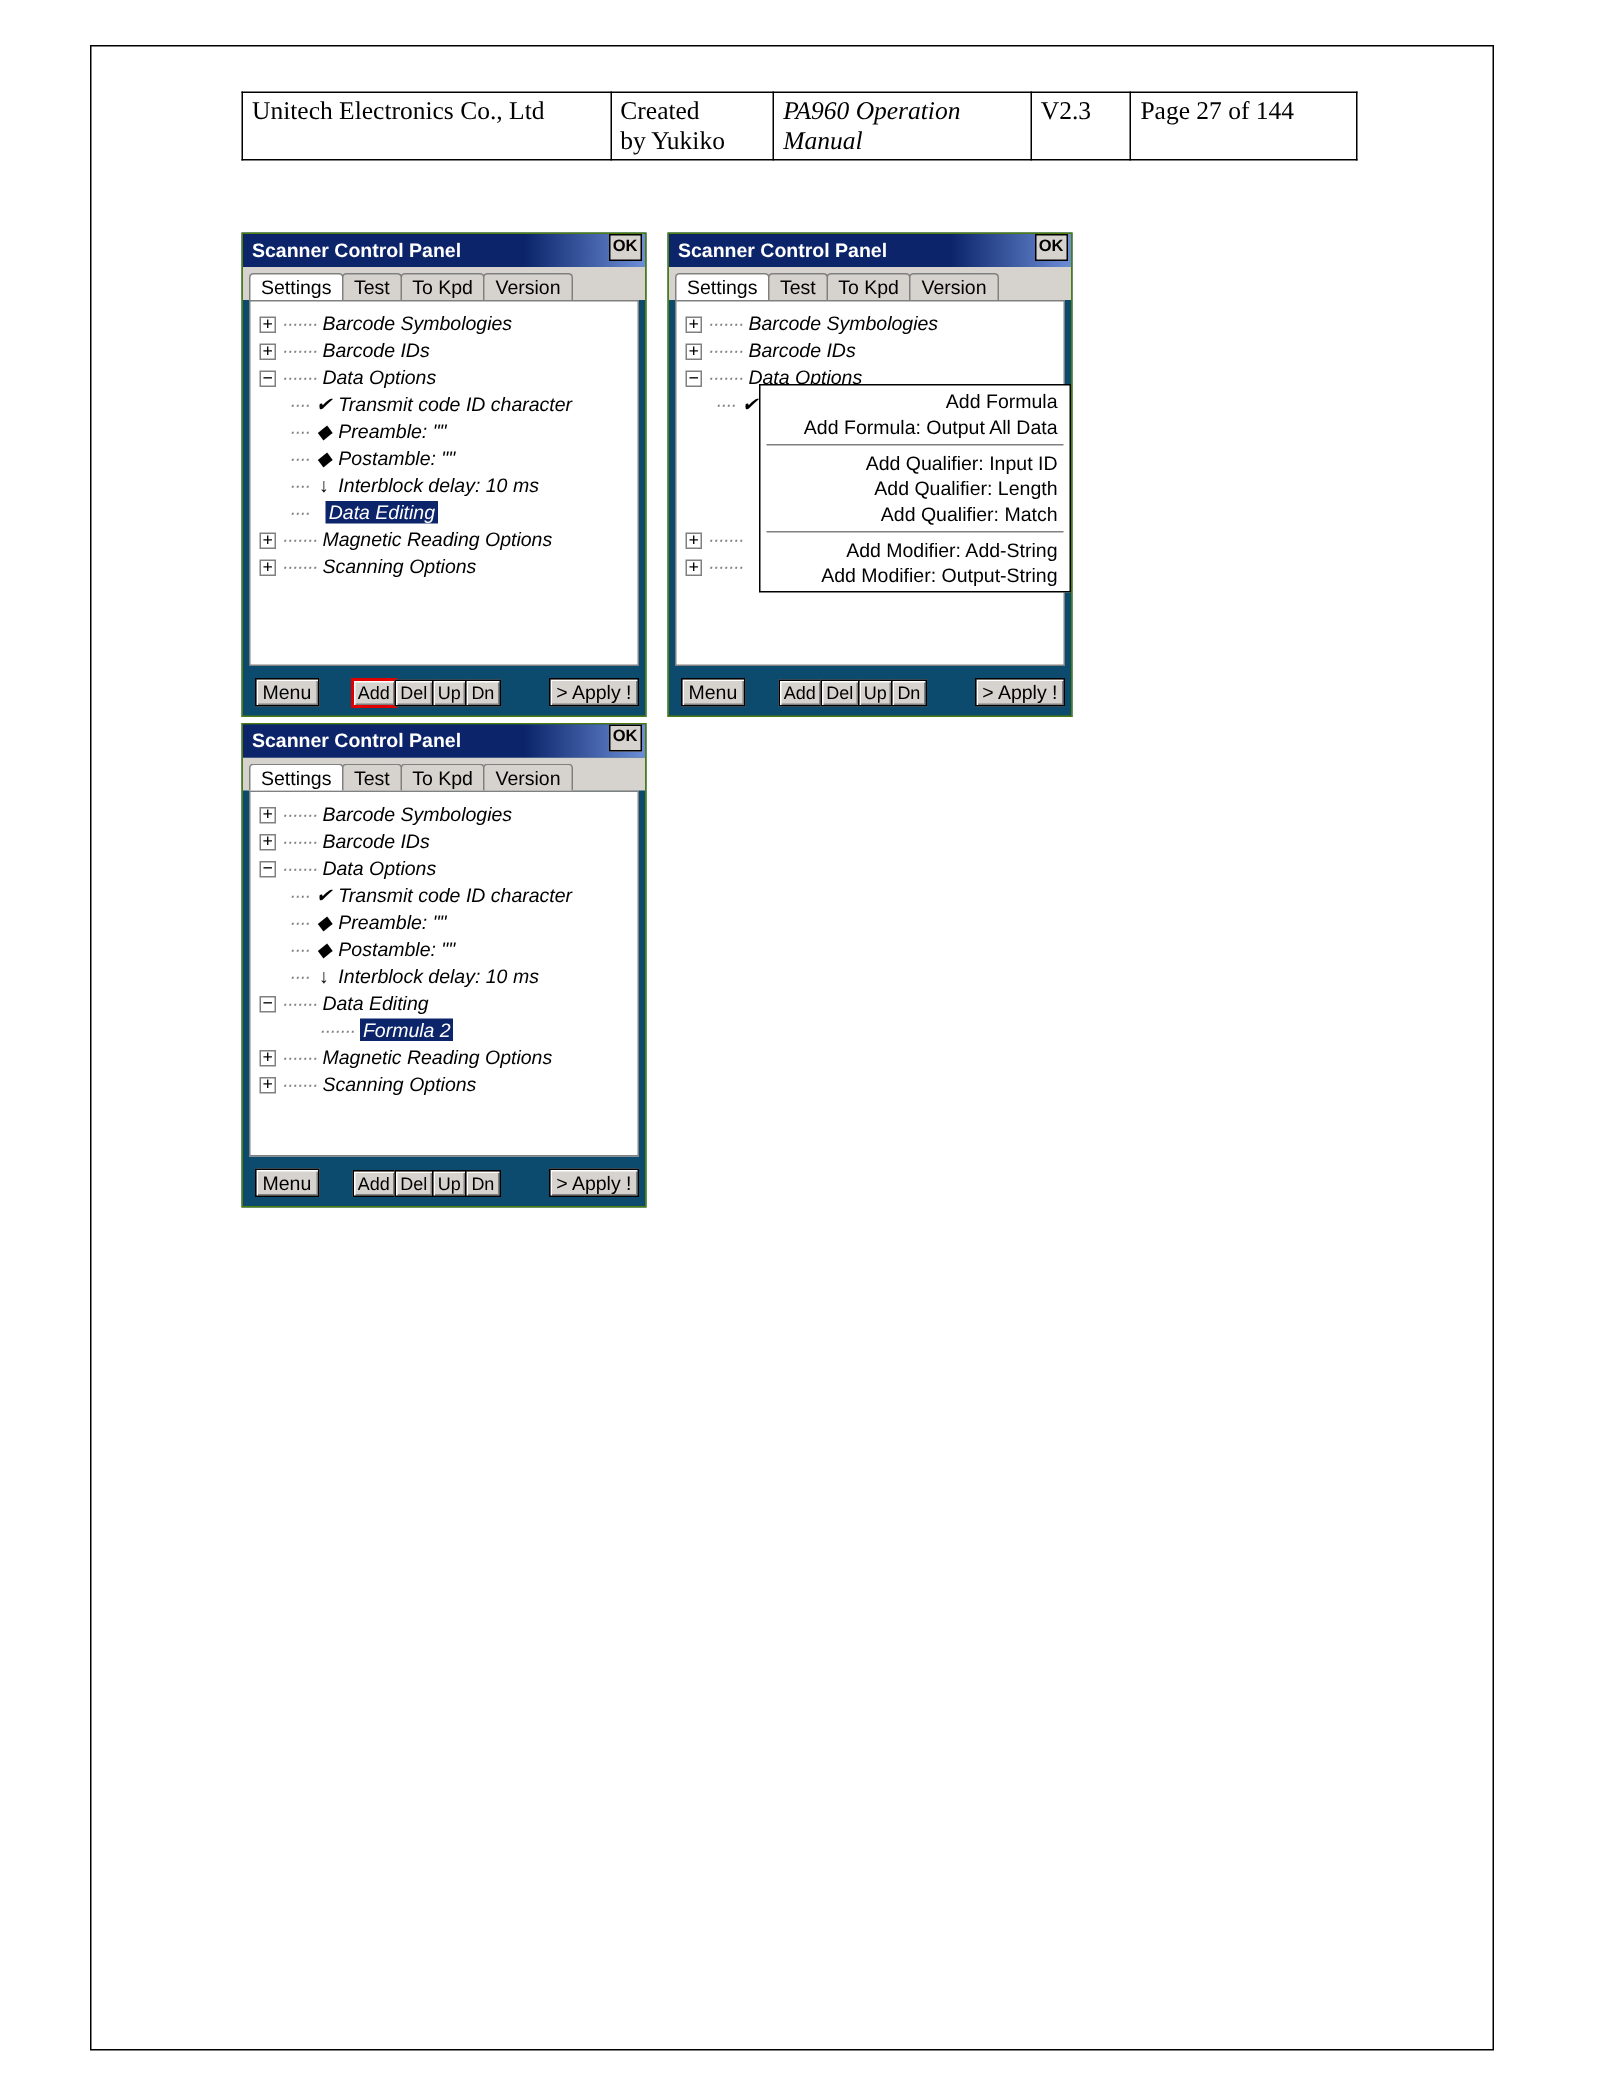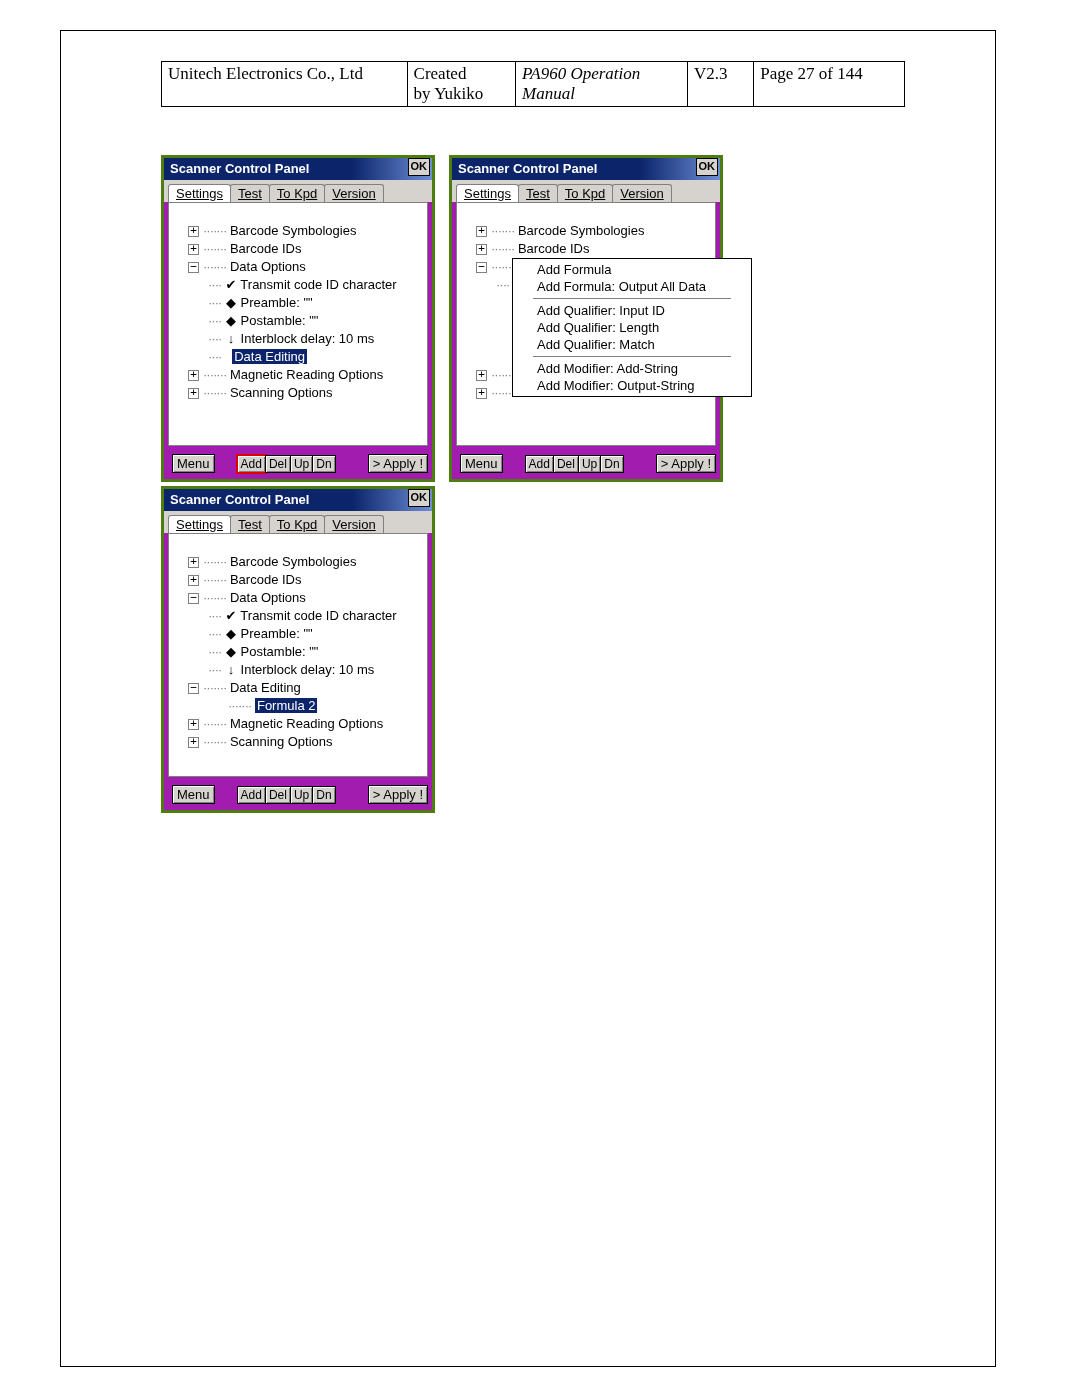--- a/index.html
+++ b/index.html
@@ -42,22 +42,22 @@
   .col5 { width: 130px; }
 
   .shots-row {
     margin-top: 48px;
     display: flex;
     gap: 14px;
   }
 
   .scp {
     width: 268px;
-    background: #a21caf;
-    border: 3px solid #4d7c0f;
+    background: #0c4a6e;
+    border: 1px solid #4d7c0f;
     font-family: Tahoma, Arial, sans-serif;
     font-size: 13px;
     position: relative;
   }
   .scp .titlebar {
     background: #0b246a;
     background: linear-gradient(to right, #0b246a 70%, #6c8ed6);
     color: #fff;
     font-weight: bold;
     height: 22px;
@@ -85,34 +85,33 @@
     background: #d6d3ce;
   }
   .scp .tab {
     border: 1px solid #808080;
     border-bottom: none;
     background: #d6d3ce;
     padding: 1px 7px;
     font-size: 13px;
     border-radius: 3px 3px 0 0;
     margin-right: -1px;
-    text-decoration: underline;
   }
   .scp .tab.active {
     background: #fff;
   }
   .scp .tree-area {
     background: #fff;
     margin: 0 4px 4px 4px;
     border: 1px solid #808080;
     height: 238px;
     overflow: hidden;
     padding: 2px 0 2px 2px;
   }
-  .tree ul { list-style: none; margin: 17px; padding-left: 0; }
+  .tree ul { list-style: none; margin: 4px; padding-left: 0; font-style: italic; }
   .tree li { white-space: nowrap; line-height: 18px; position: relative; }
   .tree .box {
     display: inline-block;
     width: 9px;
     height: 9px;
     border: 1px solid #808080;
     background: #fff;
     text-align: center;
     line-height: 8px;
     font-size: 11px;
@@ -153,22 +152,23 @@
   .redbox { outline: 2px solid #e00000; outline-offset: -1px; }
 
   .context-menu {
     position: absolute;
     left: 60px;
     top: 100px;
     width: 206px;
     background: #fff;
     border: 1px solid #000;
     font-size: 13px;
-    padding: 2px 16px;
+    padding: 2px 0;
     z-index: 10;
+    text-align: right;
   }
   .context-menu .mi { padding: 1px 8px; }
   .context-menu .sep { border-top: 1px solid #808080; margin: 3px 4px; }
 
   .body-text {
     font-size: 19px;
     line-height: 1.8;
     margin: 44px 0 20px 0;
   }
 </style>

